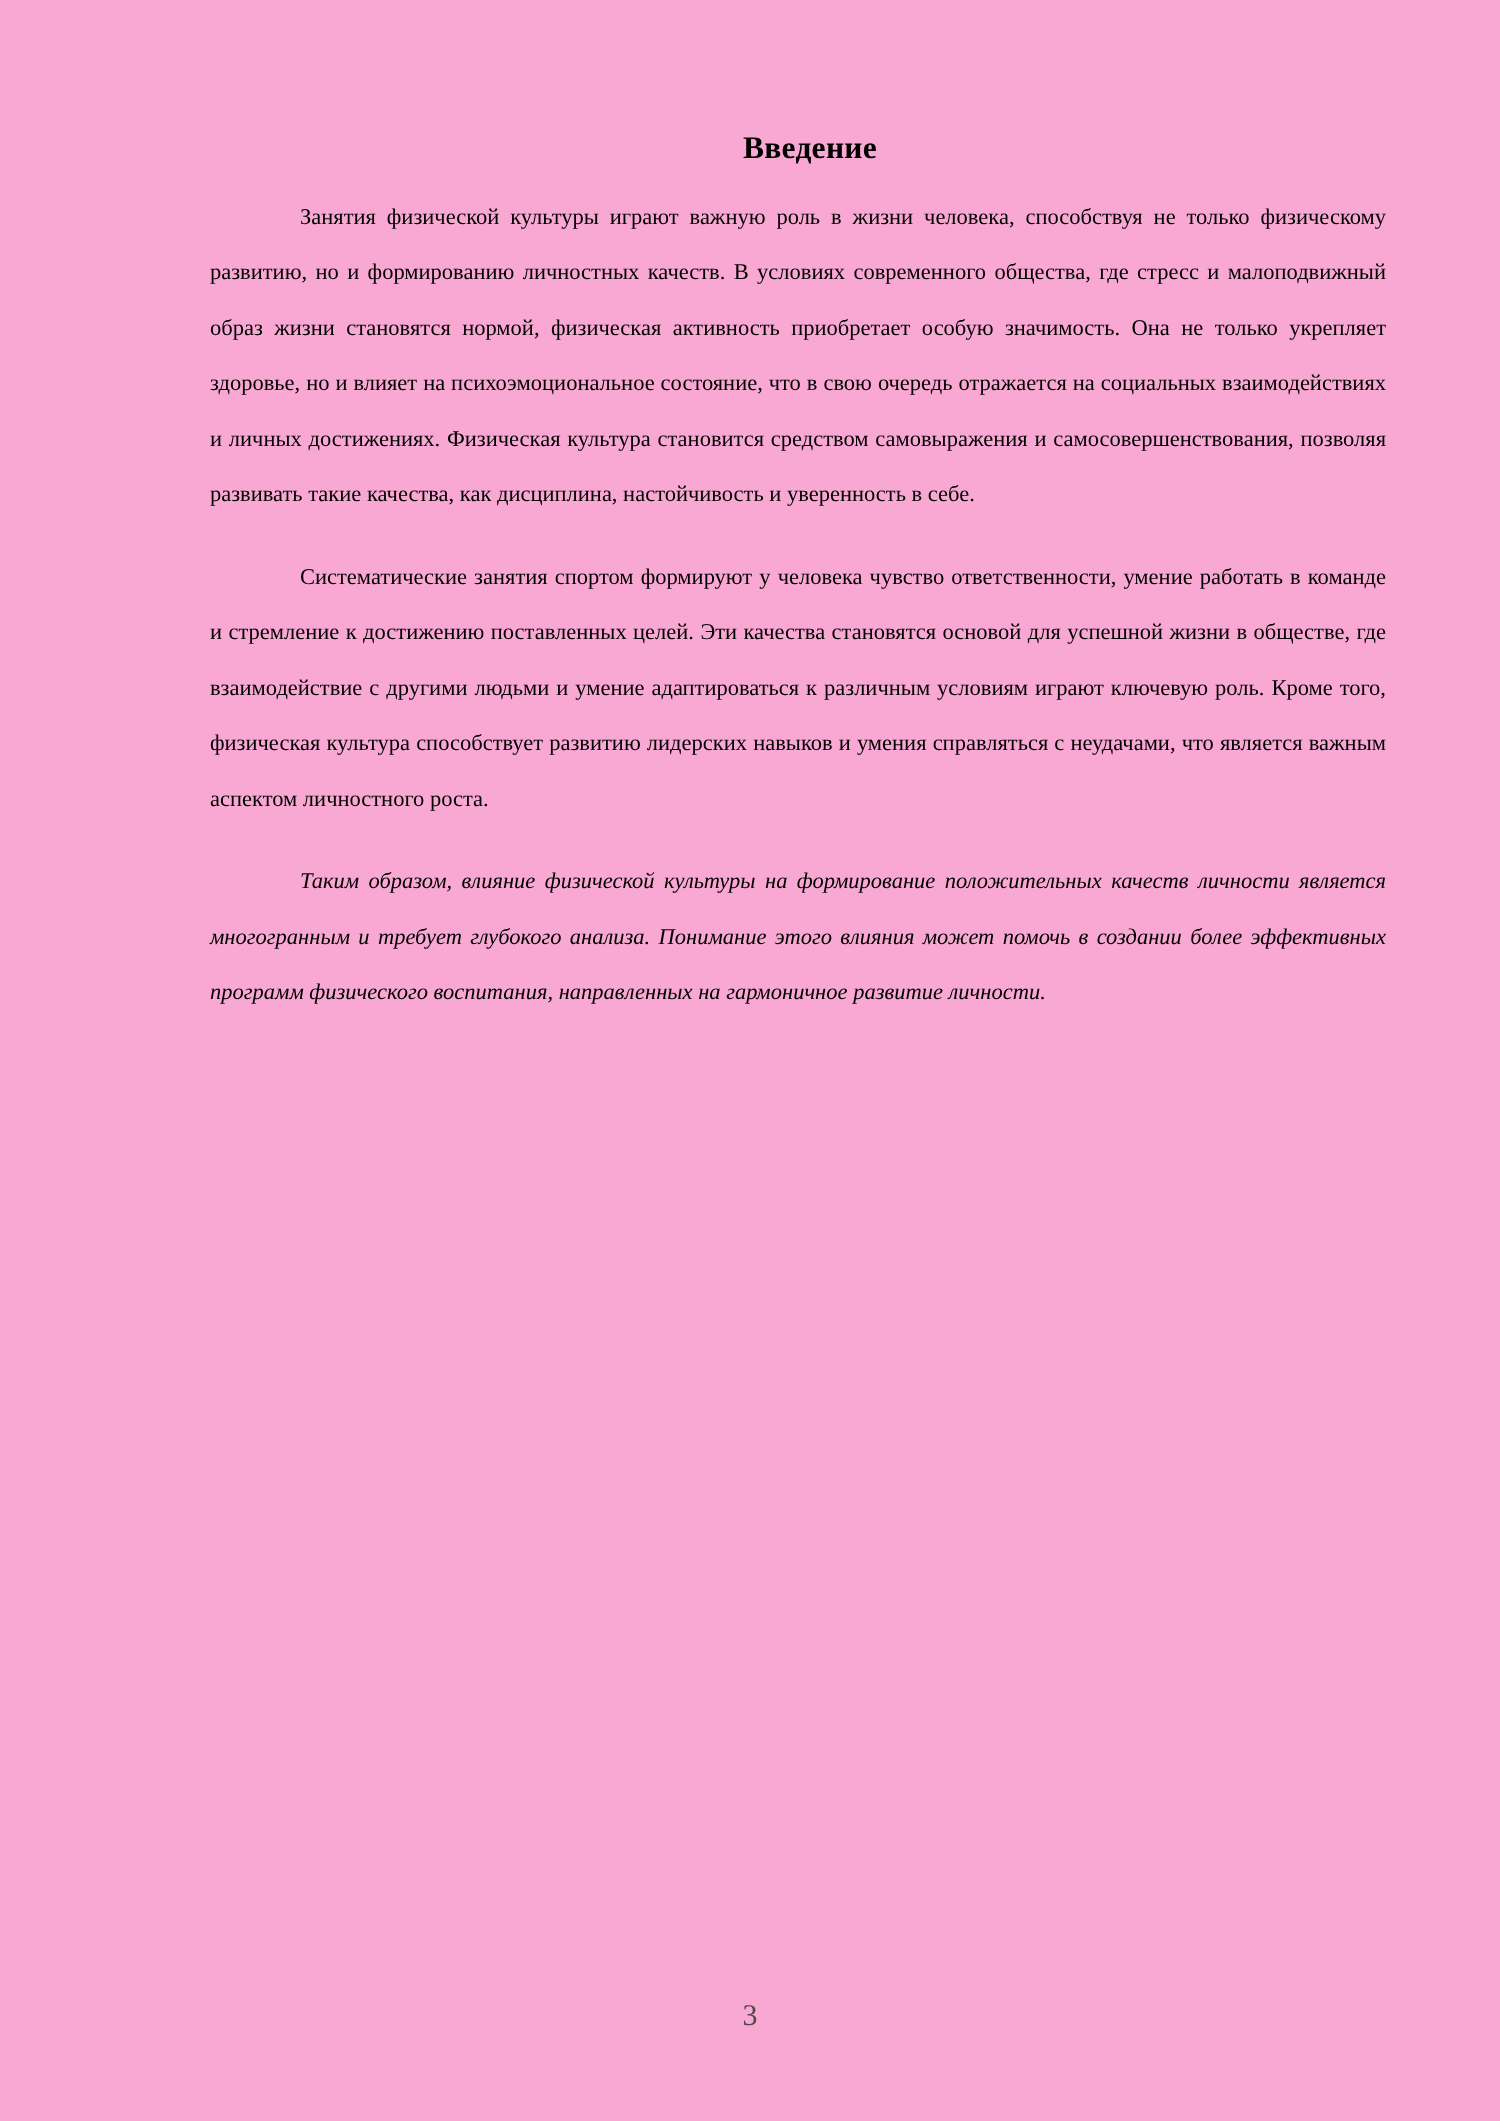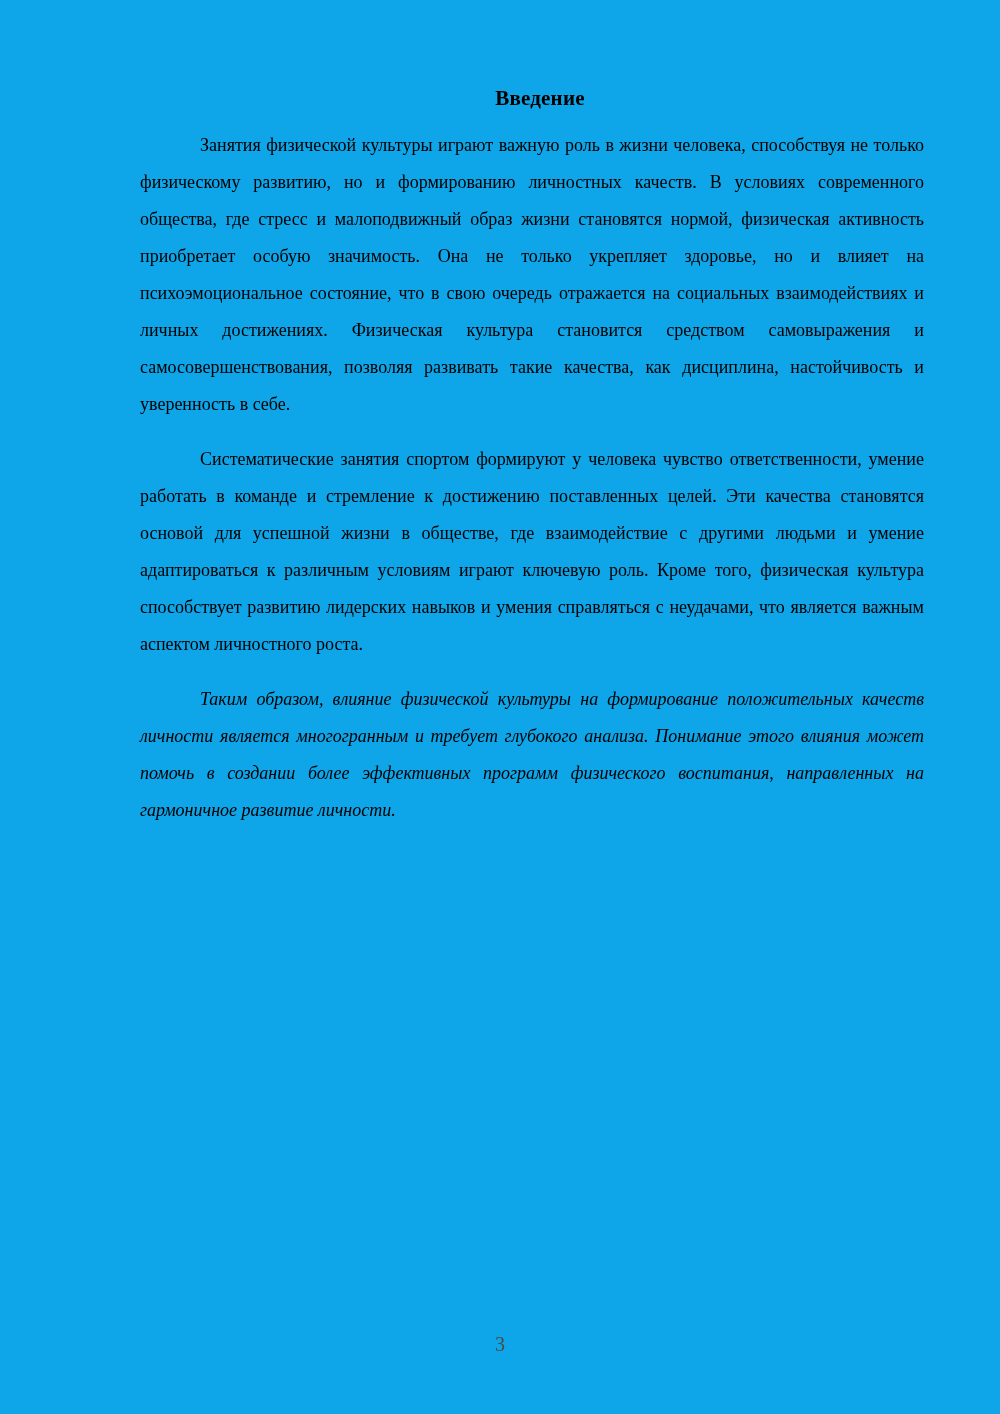--- a/index.html
+++ b/index.html
@@ -14,38 +14,38 @@
     font-family: "Liberation Serif", serif;
     color: #000000;
     overflow: hidden;
   }
   .page {
     position: absolute;
     top: 0;
     left: 0;
     width: 1000px;
     height: 1414px;
-    background: #0ea5e9;
+    background: #f9a8d4;
     box-sizing: border-box;
   }
   .content {
     position: absolute;
     left: 140px;
     top: 86px;
     width: 800px;
   }
   .doc-heading {
     font-size: 21px;
     font-weight: bold;
     text-align: center;
     margin: 0 0 16px 0;
     letter-spacing: 0.2px;
   }
   .para {
-    font-size: 18px;
+    font-size: 15px;
     line-height: 37px;
     text-align: justify;
     text-align-last: left;
     text-indent: 60px;
     margin: 0 16px 18px 0;
     hyphens: none;
   }
   .para:last-child {
     margin-bottom: 0;
     font-style: italic;

